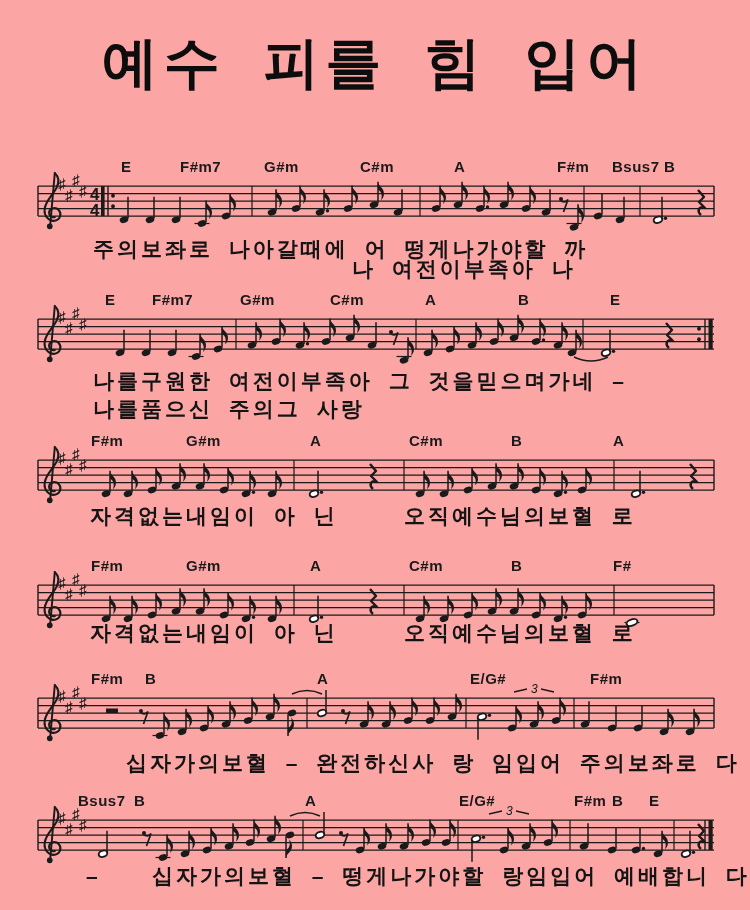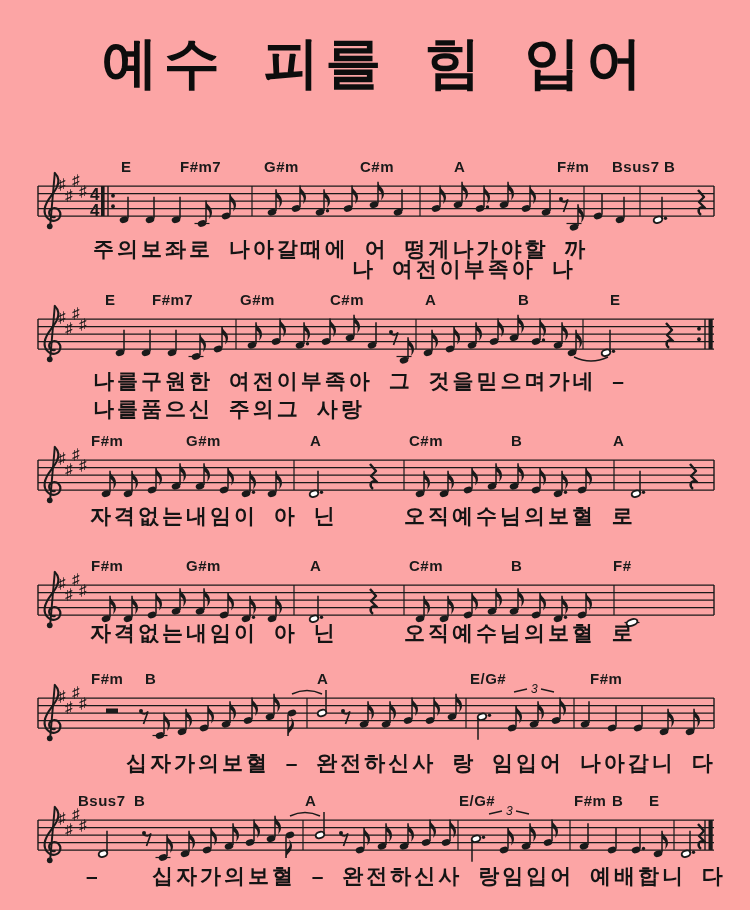--- a/index.html
+++ b/index.html
@@ -483,21 +483,21 @@
         <ellipse cx="638" cy="80" rx="4.4" ry="3.1" transform="rotate(-18 638 80)" fill="#1a1a1a"></ellipse>
         <line x1="642" y1="78.8" x2="642" y2="57" stroke="#1a1a1a" stroke-width="1.5"></line>
         <ellipse cx="664" cy="83.75" rx="4.4" ry="3.1" transform="rotate(-18 664 83.75)" fill="#1a1a1a"></ellipse>
         <line x1="668" y1="82.55" x2="668" y2="60.75" stroke="#1a1a1a" stroke-width="1.5"></line>
         <path d="M668,60.75 c0,4.5 6,5.5 6,12 c0,3 -1.5,5 -3,6.5 c2.2,-6.5 -0.8,-9.5 -3,-10.5 z" fill="#1a1a1a"></path>
         <ellipse cx="690" cy="83.75" rx="4.4" ry="3.1" transform="rotate(-18 690 83.75)" fill="#1a1a1a"></ellipse>
         <line x1="694" y1="82.55" x2="694" y2="60.75" stroke="#1a1a1a" stroke-width="1.5"></line>
         <path d="M694,60.75 c0,4.5 6,5.5 6,12 c0,3 -1.5,5 -3,6.5 c2.2,-6.5 -0.8,-9.5 -3,-10.5 z" fill="#1a1a1a"></path>
         <path d="M292,46 Q307,39 322,46" fill="none" stroke="#1a1a1a" stroke-width="1.5"></path>
       </svg>
-      <div class="lyric" style="left: 126px; top: 750px;">십자가의보혈 – 완전하신사 랑 임입어 나아갑니 다</div>
+      <div class="lyric" style="left: 126px; top: 750px;">십자가의보혈 – 완전하신사 랑 임입어 주의보좌로 다</div>
       <svg class="system-svg" viewBox="0 0 750 150" style="top: 770px;">
         <line x1="38" y1="50" x2="714" y2="50" stroke="#1a1a1a" stroke-width="1.25"></line>
         <line x1="38" y1="57.5" x2="714" y2="57.5" stroke="#1a1a1a" stroke-width="1.25"></line>
         <line x1="38" y1="65" x2="714" y2="65" stroke="#1a1a1a" stroke-width="1.25"></line>
         <line x1="38" y1="72.5" x2="714" y2="72.5" stroke="#1a1a1a" stroke-width="1.25"></line>
         <line x1="38" y1="80" x2="714" y2="80" stroke="#1a1a1a" stroke-width="1.25"></line>
         <line x1="38" y1="50" x2="38" y2="80" stroke="#1a1a1a" stroke-width="1.4"></line>
         <g transform="translate(41,36) scale(0.92)">
           <path d="M15,1 C19,5 20,11 17,17 C13,25 5,31 4,40 C3,48 9,54 15,53 C21,52 23,45 19,41 C16,38 10,39 9,43 C8,47 12,50 15,49" fill="none" stroke="#1a1a1a" stroke-width="2.3" stroke-linecap="round"></path>
           <path d="M15,1 L10,58" fill="none" stroke="#1a1a1a" stroke-width="2.1"></path>
@@ -590,15 +590,15 @@
         <ellipse cx="658" cy="83.75" rx="4.4" ry="3.1" transform="rotate(-18 658 83.75)" fill="#1a1a1a"></ellipse>
         <line x1="662" y1="82.55" x2="662" y2="60.75" stroke="#1a1a1a" stroke-width="1.5"></line>
         <path d="M662,60.75 c0,4.5 6,5.5 6,12 c0,3 -1.5,5 -3,6.5 c2.2,-6.5 -0.8,-9.5 -3,-10.5 z" fill="#1a1a1a"></path>
         <ellipse cx="686" cy="83.75" rx="4.4" ry="3.1" transform="rotate(-18 686 83.75)" fill="#fff" stroke="#1a1a1a" stroke-width="1.9"></ellipse>
         <circle cx="693.5" cy="82.25" r="1.7" fill="#1a1a1a"></circle>
         <line x1="690" y1="82.55" x2="690" y2="60.75" stroke="#1a1a1a" stroke-width="1.5"></line>
         <path d="M698,54 L704,61 L699,66 L705,72 C698,69 697,76 701,79" fill="none" stroke="#1a1a1a" stroke-width="2.4" stroke-linejoin="round"></path>
         <path d="M290,46 Q305,39 320,46" fill="none" stroke="#1a1a1a" stroke-width="1.5"></path>
       </svg>
       <div class="lyric" style="left: 86px; top: 863px;">–</div>
-      <div class="lyric" style="left: 152px; top: 863px;">십자가의보혈 – 완전하신사 랑임입어 예배합니 다</div>
+      <div class="lyric" style="left: 152px; top: 863px;">십자가의보혈 – 떵게나가야할 랑임입어 예배합니 다</div>
     </div>
 </div>
 
 </body></html>

